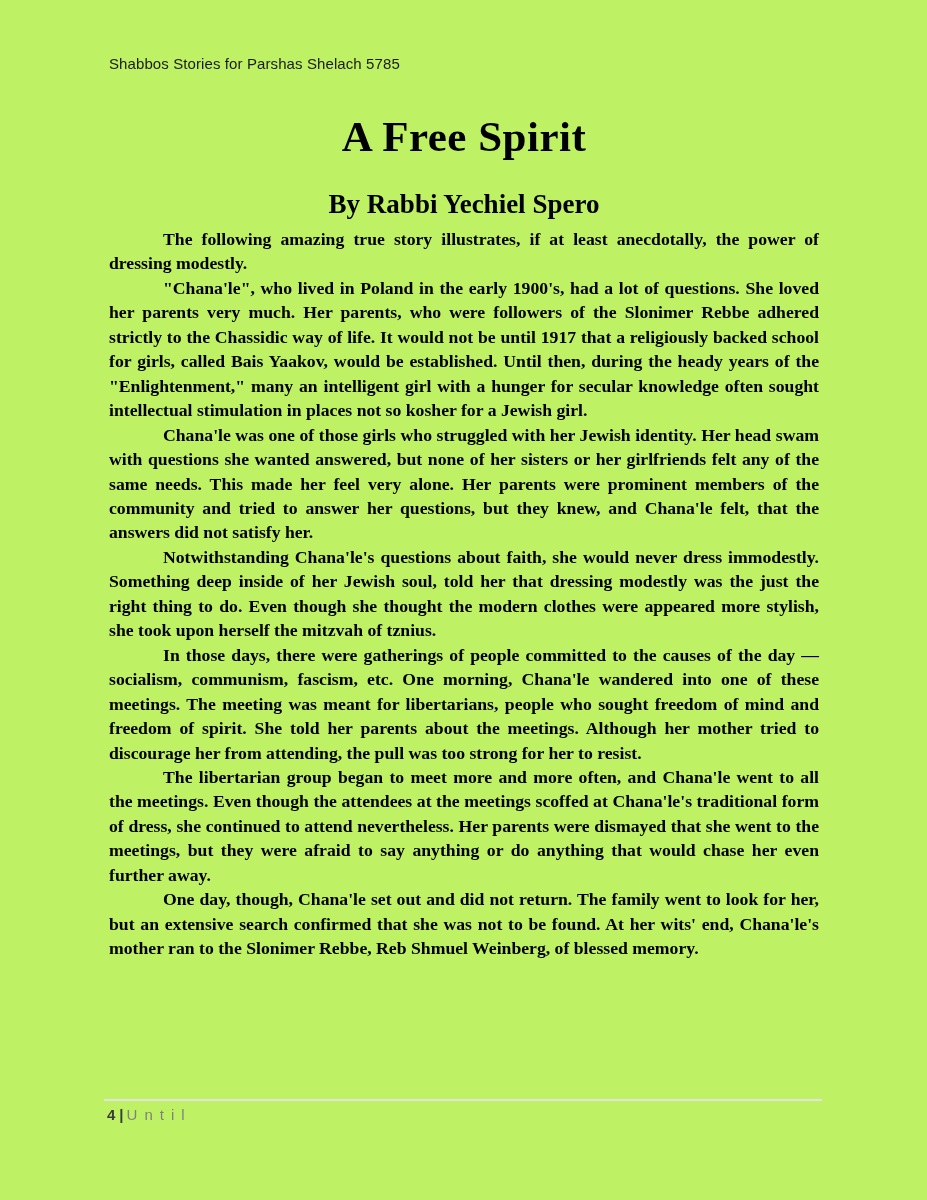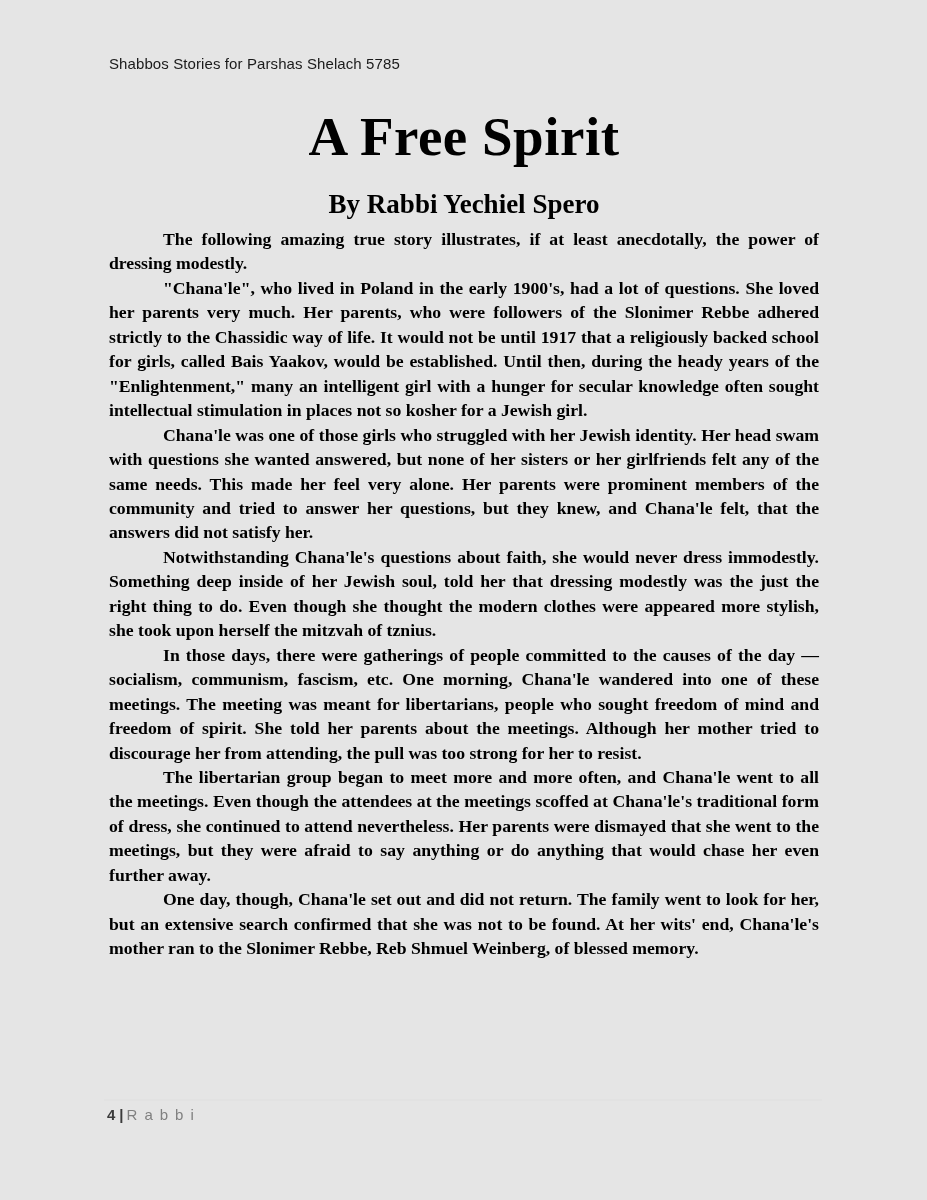--- a/index.html
+++ b/index.html
@@ -4,42 +4,42 @@
 <style>
   html, body {
     margin: 0;
     padding: 0;
     background: #ffffff;
   }
   .page {
     position: relative;
     width: 927px;
     height: 1200px;
-    background: #e5e5e5;
+    background: #bef264;
     overflow: hidden;
     font-family: "Liberation Serif", serif;
     color: #000000;
   }
   .page-header {
     position: absolute;
     left: 109px;
     top: 55px;
     width: 710px;
     font-family: "Liberation Sans", sans-serif;
     font-size: 15px;
     color: #1a1a1a;
     letter-spacing: 0.1px;
   }
   .doc-title {
     position: absolute;
     left: 109px;
     top: 106px;
     width: 710px;
     text-align: center;
-    font-size: 55px;
+    font-size: 43px;
     font-weight: bold;
     line-height: 62px;
     letter-spacing: 0.5px;
     color: #000000;
   }
   .doc-subtitle {
     position: absolute;
     left: 109px;
     top: 188px;
     width: 710px;
@@ -112,16 +112,16 @@
     <p>Chana'le was one of those girls who struggled with her Jewish identity.  Her head swam with questions she wanted answered, but none of her sisters or her girlfriends felt any of the same needs. This made her feel very alone. Her parents were prominent members of the community and tried to answer her questions, but they knew, and Chana'le felt, that the answers did not satisfy her.</p>
     <p>Notwithstanding Chana'le's questions about faith, she would never dress immodestly.  Something deep inside of her Jewish soul, told her that dressing modestly was the just the right thing to do.  Even though she thought the modern clothes were appeared more stylish, she took upon herself the mitzvah of tznius.</p>
     <p>In those days, there were gatherings of people committed to the causes of the day — socialism, communism, fascism, etc.  One morning, Chana'le wandered into one of these meetings.  The meeting was meant for libertarians, people who sought freedom of mind and freedom of spirit. She told her parents about the meetings. Although her mother tried to discourage her from attending, the pull was too strong for her to resist.</p>
     <p>The libertarian group began to meet more and more often, and Chana'le went to all the meetings.  Even though the attendees at the meetings scoffed at Chana'le's traditional form of dress, she continued to attend nevertheless.  Her parents were dismayed that she went to the meetings, but they were afraid to say anything or do anything that would chase her even further away.</p>
     <p>One day, though, Chana'le set out and did not return. The family went to look for her, but an extensive search confirmed that she was not to be found. At her wits' end, Chana'le's mother ran to the Slonimer Rebbe, Reb Shmuel Weinberg, of blessed memory.</p>
   </div>
 
   <div class="footer-rule"></div>
 
   <div class="page-footer">
-    <span class="footer-num">4</span><span class="footer-sep">|</span><span class="footer-label">Rabbi</span>
+    <span class="footer-num">4</span><span class="footer-sep">|</span><span class="footer-label">Until</span>
   </div>
 
 </div>
 
 </body></html>

